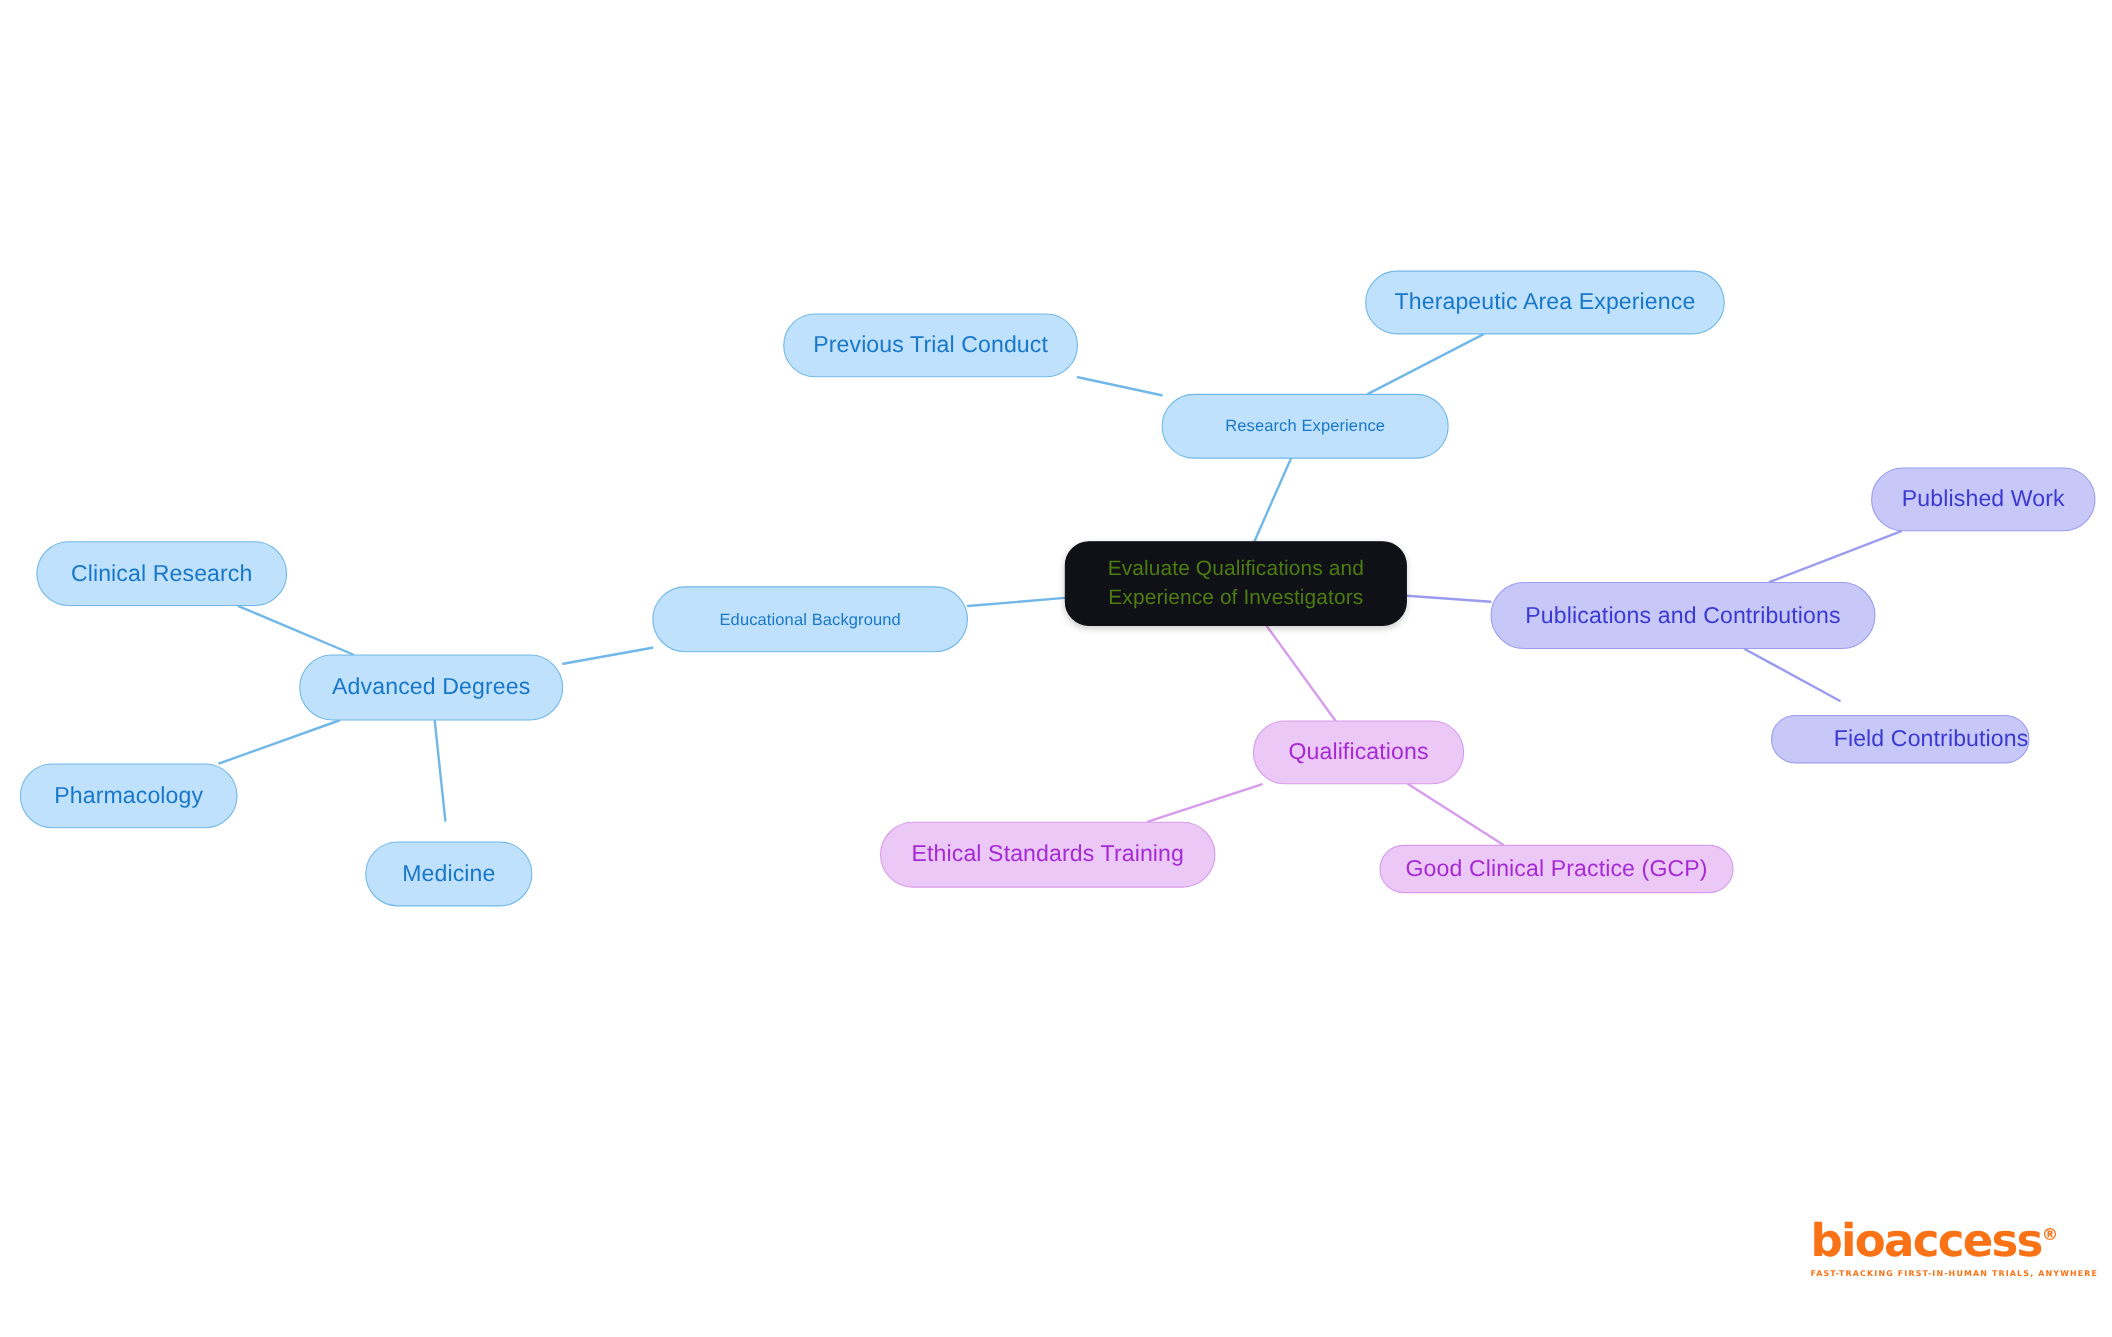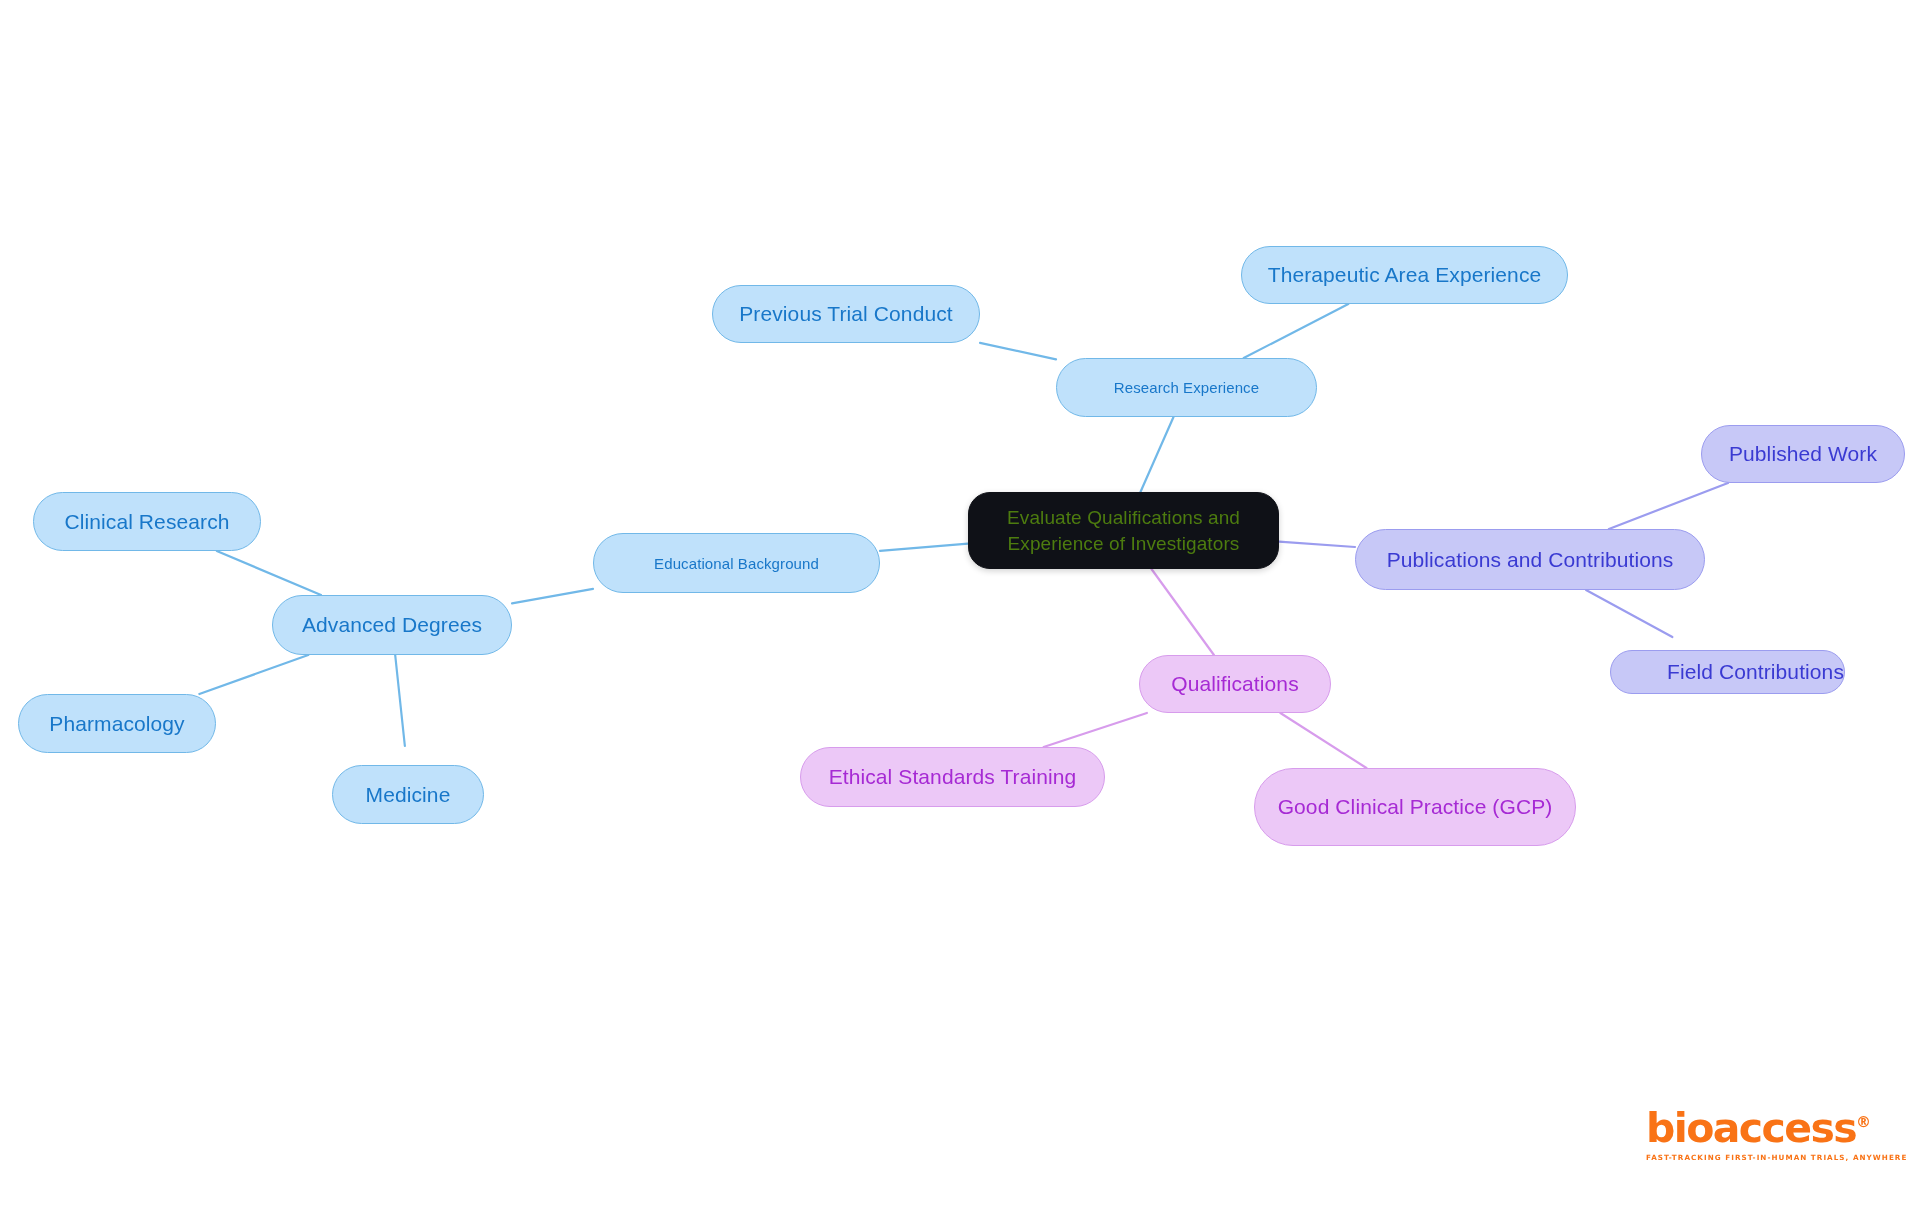--- a/index.html
+++ b/index.html
@@ -192,21 +192,21 @@
   </div>
 
   <div class="node pink" id="n-certifications" style="left:1139px; top:655px; width:192px; height:58px;">
     <span>Qualifications</span>
   </div>
 
   <div class="node pink" id="n-ethical-standards-training" style="left:800px; top:747px; width:305px; height:60px;">
     <span>Ethical Standards Training</span>
   </div>
 
-  <div class="node pink" id="n-good-clinical-practice" style="left:1254px; top:768px; width:322px; height:78px;">
+  <div class="node pink" id="n-good-clinical-practice" style="left:1254px; top:768px; width:322px; height:44px;">
     <span>Good Clinical Practice (GCP)</span>
   </div>
 
   <div id="logo">
     <div class="wordmark"><span>bioaccess</span><span class="reg">®</span></div>
     <div class="tagline">FAST-TRACKING FIRST-IN-HUMAN TRIALS, ANYWHERE</div>
   </div>
 
 </div>
 

